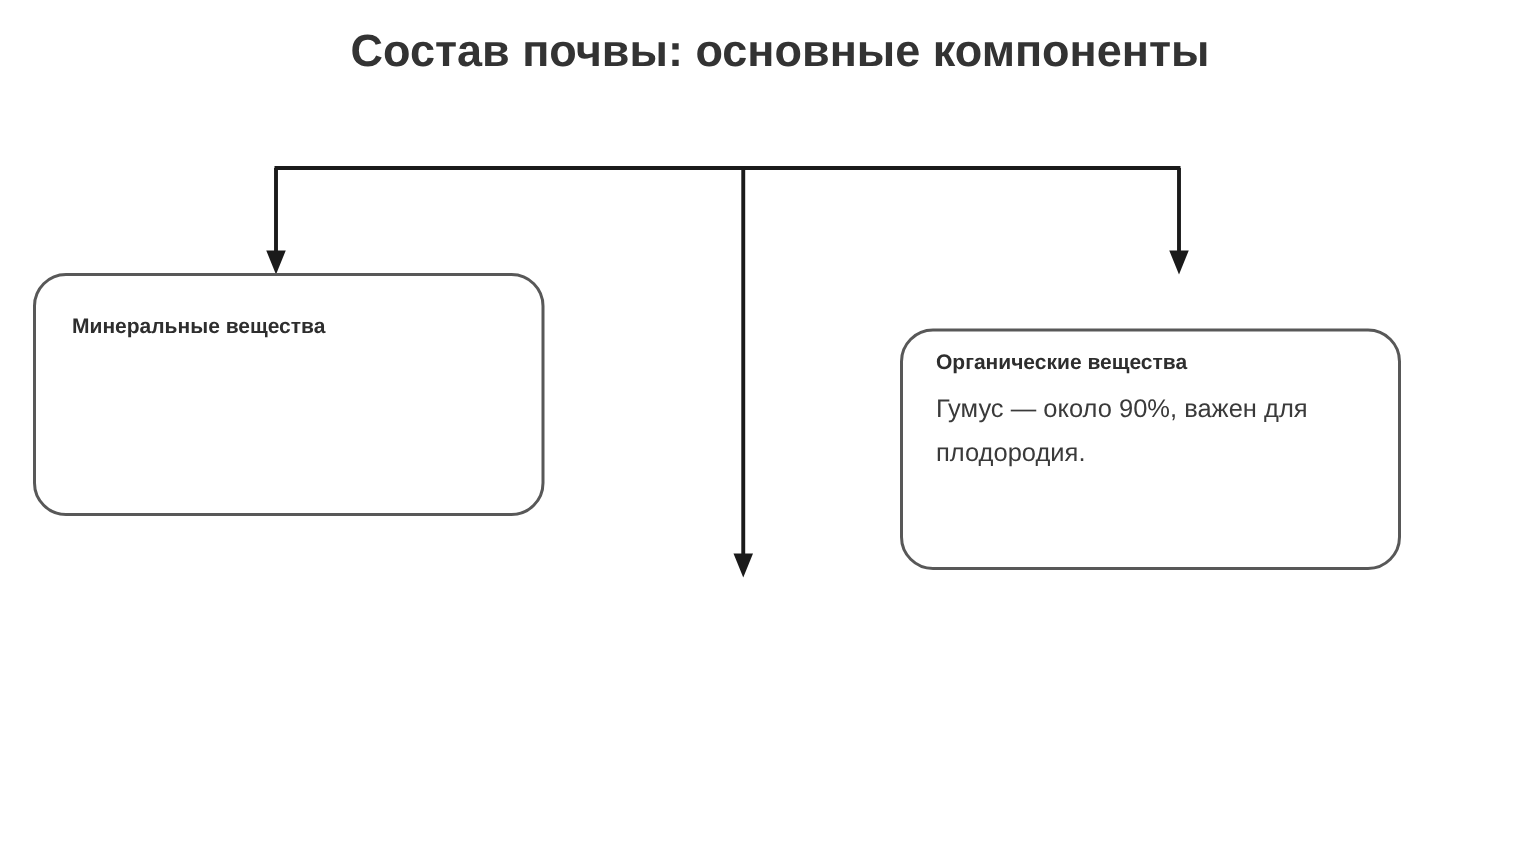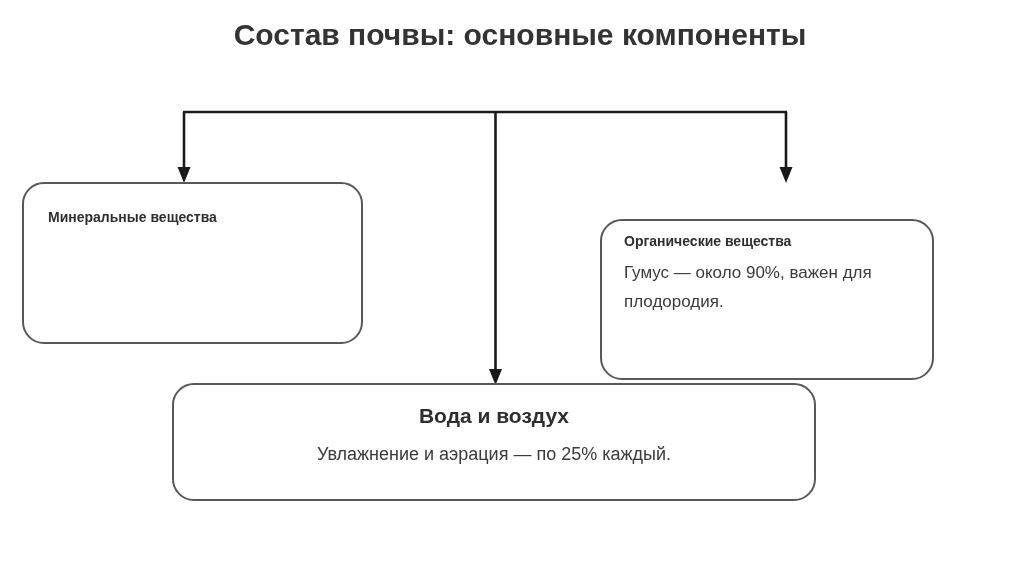--- a/index.html
+++ b/index.html
@@ -136,18 +136,14 @@
 
   <div class="node-box" id="node-mineral">
     <p class="node-heading">Минеральные вещества</p>
   </div>
 
   <div class="node-box" id="node-organic">
     <p class="node-heading">Органические вещества</p>
     <p class="node-body">Гумус — около 90%, важен для плодородия.</p>
   </div>
 
-  <div class="node-box" id="node-water">
-    <p class="node-heading">Вода и воздух</p>
-    <p class="node-body">Увлажнение и аэрация — по 25% каждый.</p>
-  </div>
 
 </div>
 
 </body></html>

